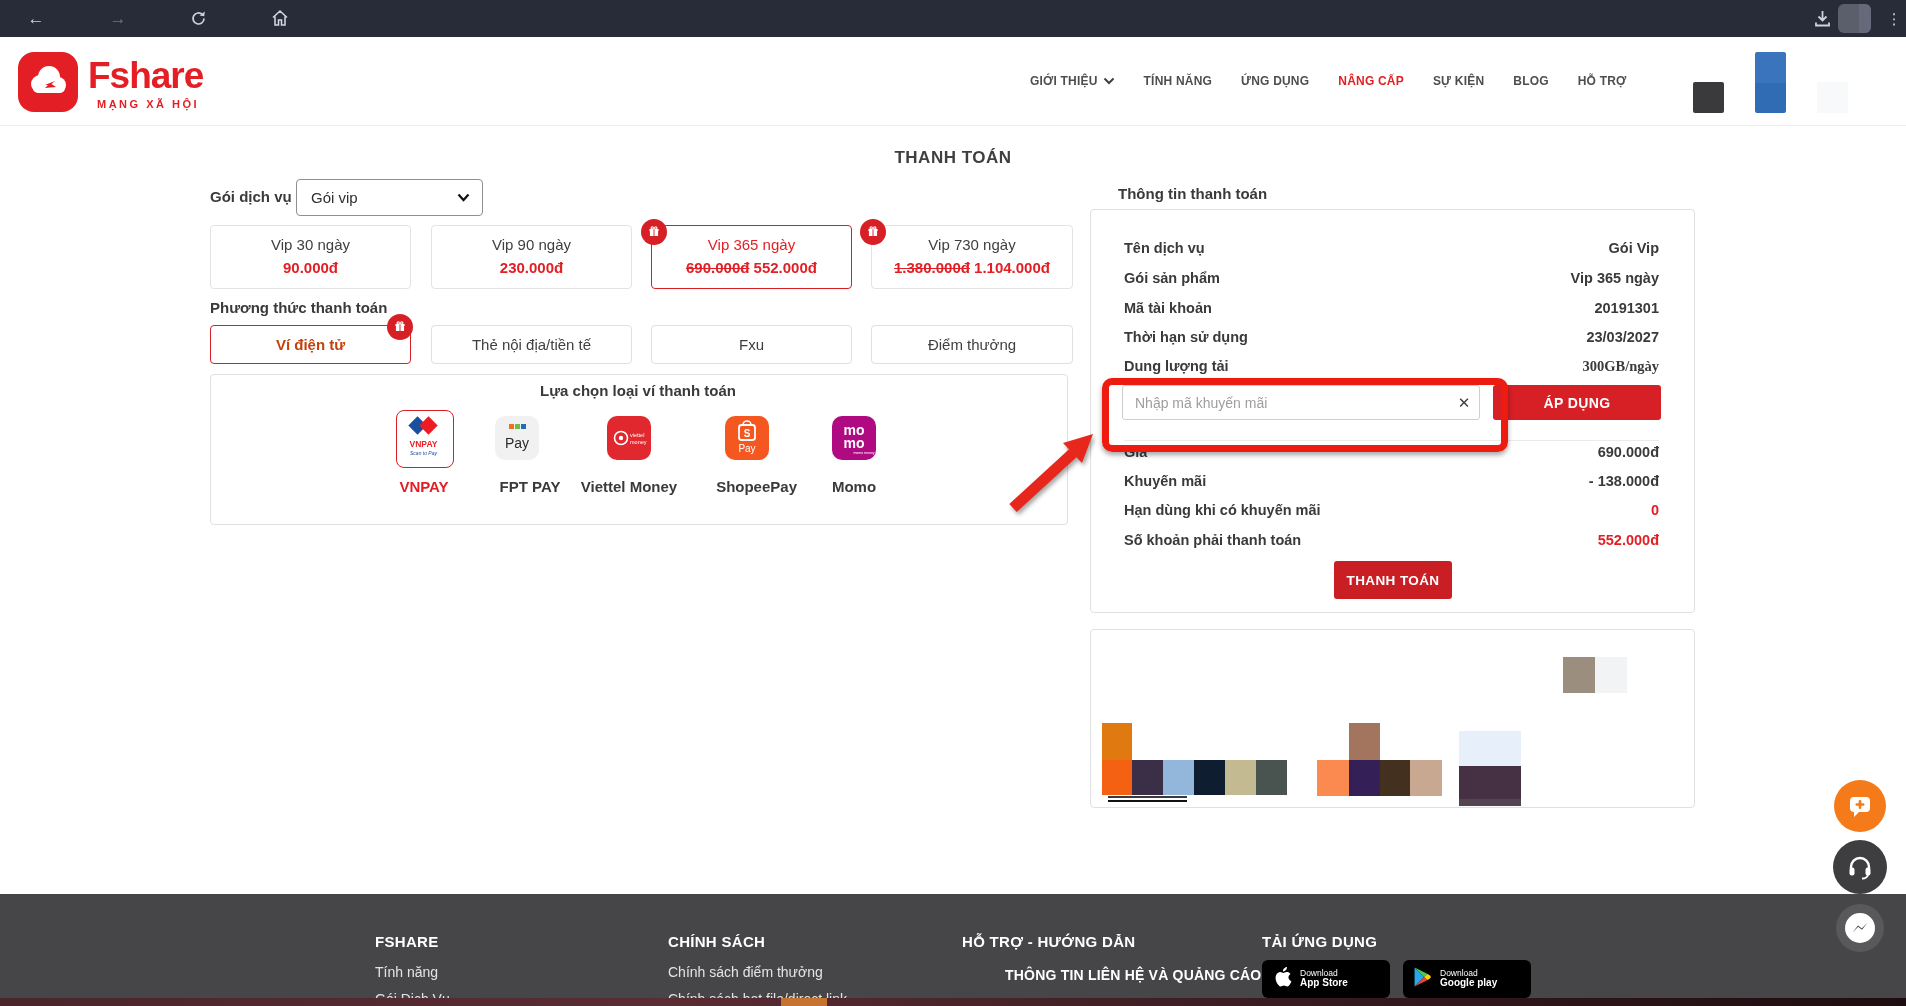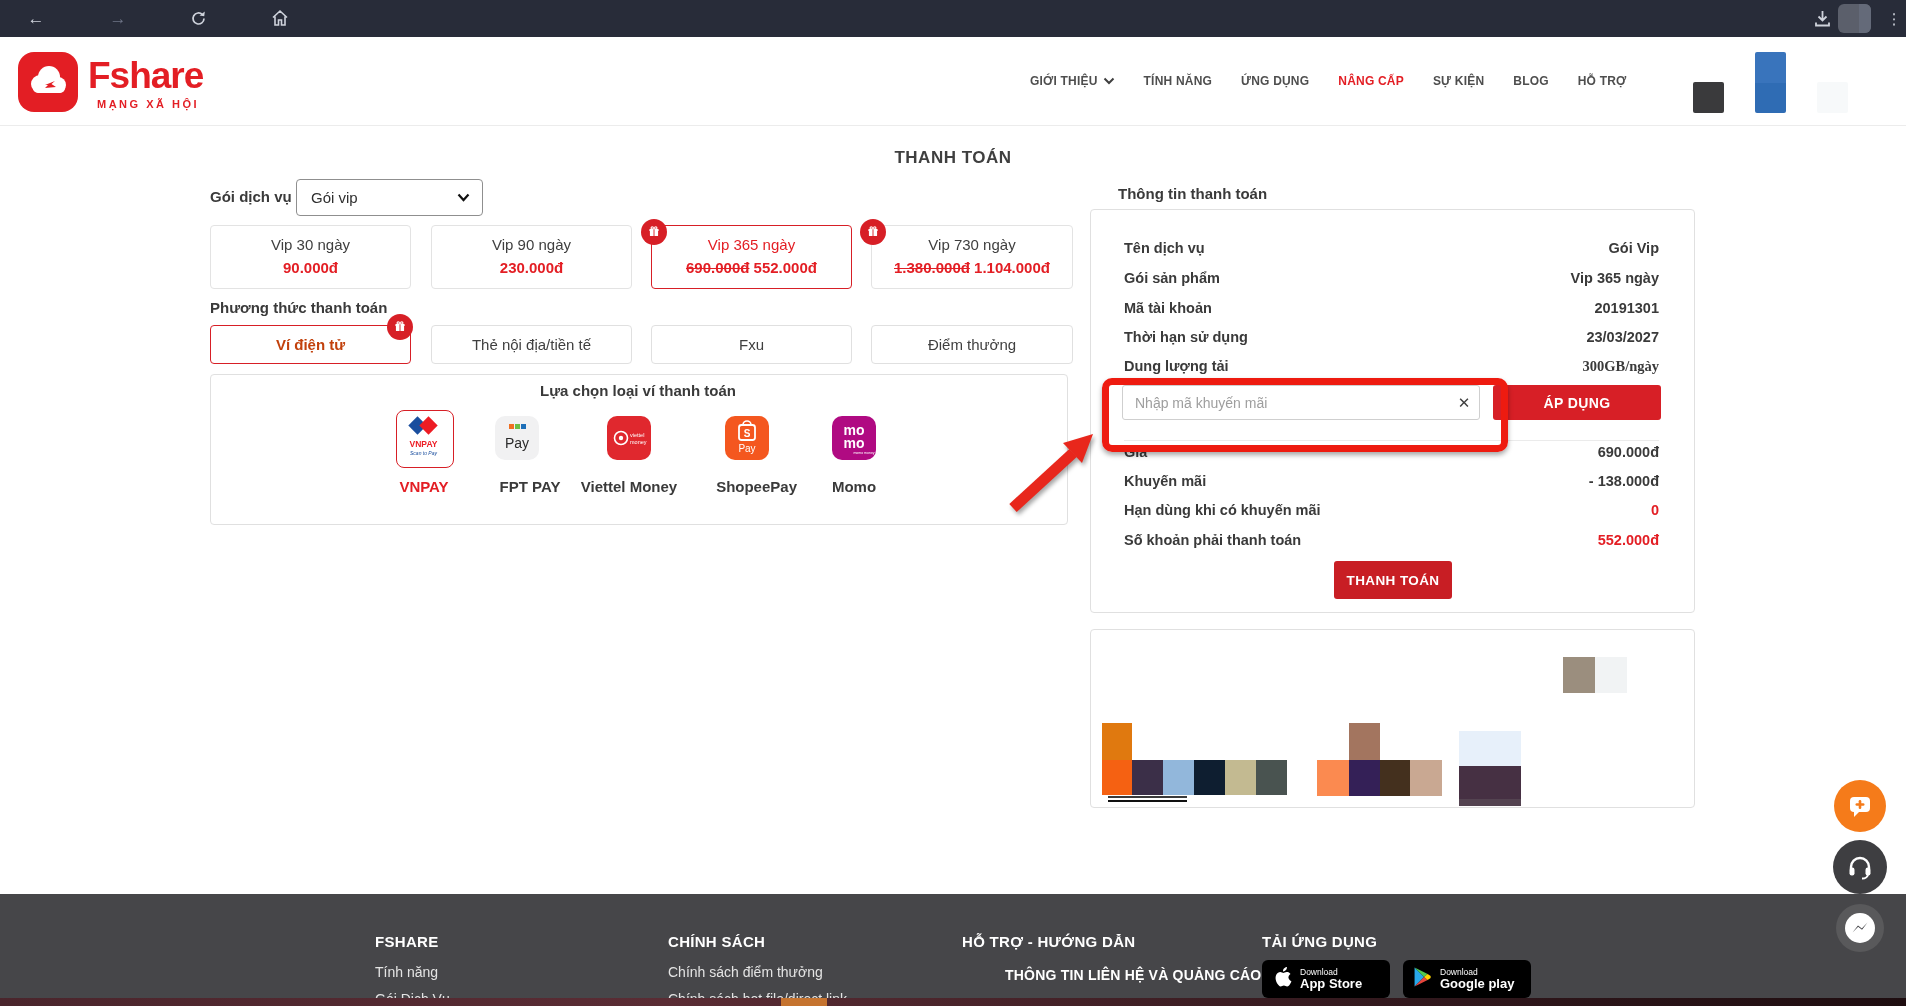--- a/index.html
+++ b/index.html
@@ -77,21 +77,21 @@
   .redpanel{left:1090px;top:629px;width:603px;height:177px;border:1px solid #e0e0e0;border-radius:4px;background:#fff;overflow:hidden;}
   .blk{position:absolute;}
   
   .footer{left:0;top:894px;width:1906px;height:112px;background:#464649;}
   .fhead{font-size:15px;font-weight:bold;color:#fff;letter-spacing:.3px;}
   .fitem{font-size:14px;color:#e4e4e4;cursor:pointer;}
   .fbold{font-size:14px;font-weight:bold;color:#fff;letter-spacing:.2px;}
   .storebadge{top:960px;width:128px;height:38px;background:#000;border-radius:6px;display:flex;align-items:center;cursor:pointer;}
   .storebadge .txt{margin-left:8px;color:#fff;line-height:1.05;}
   .storebadge .small{font-size:8.5px;}
-  .storebadge .big{font-size:13px;font-weight:bold;}
+  .storebadge .big{font-size:10px;font-weight:bold;}
   .bottombar{left:0;top:998px;width:1906px;height:8px;background:linear-gradient(90deg,#4a252c,#5a2c34 35%,#351a1f 70%,#1e0d10);z-index:5;}
   .bottombar .oseg{position:absolute;left:781px;top:0;width:46px;height:8px;background:#c5732f;}
   
   .fab{border-radius:50%;display:flex;align-items:center;justify-content:center;z-index:7;cursor:pointer;}
 </style>
 </head>
 <body>
 
 <div class="abs chrome">
   <div class="abs navic" style="left:22px;">←</div>

